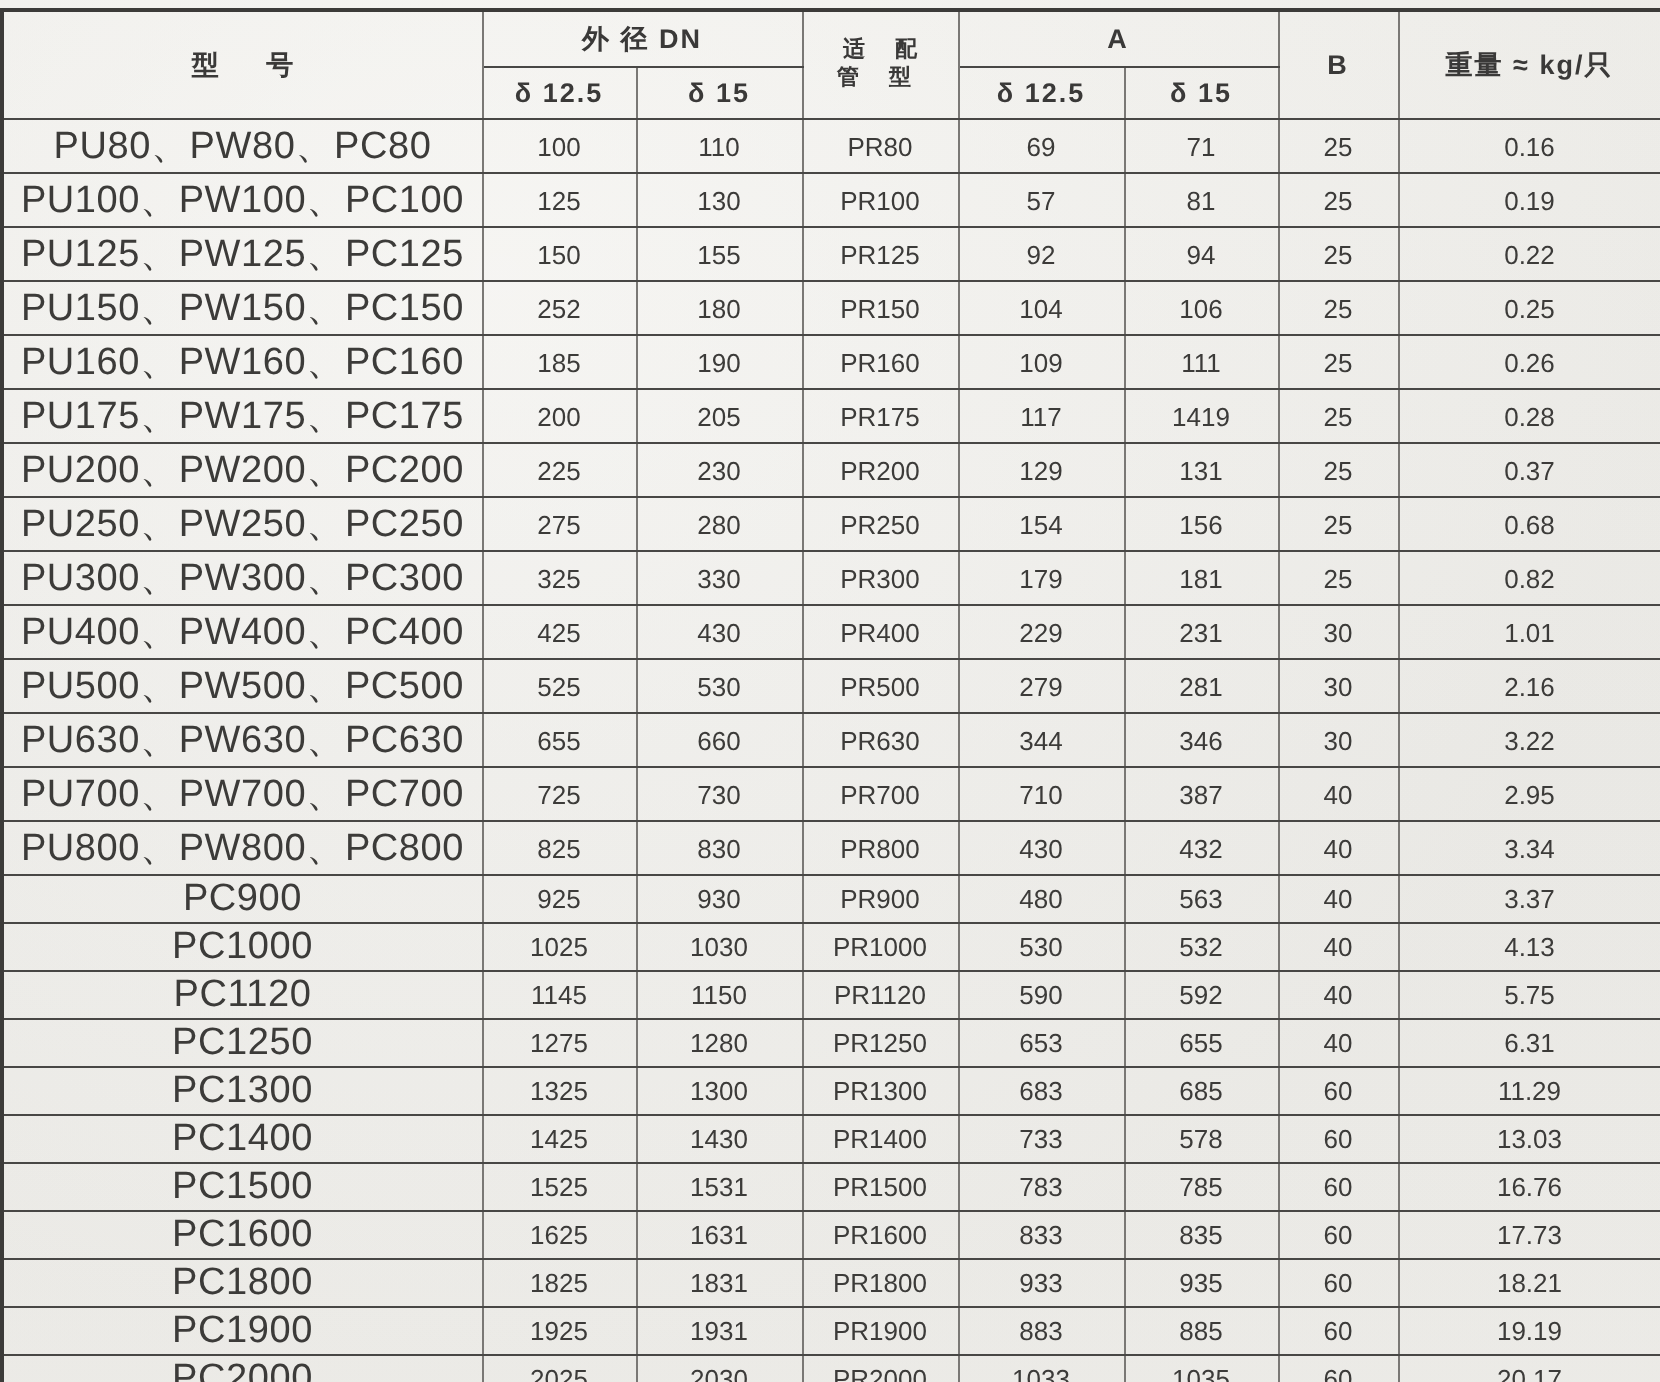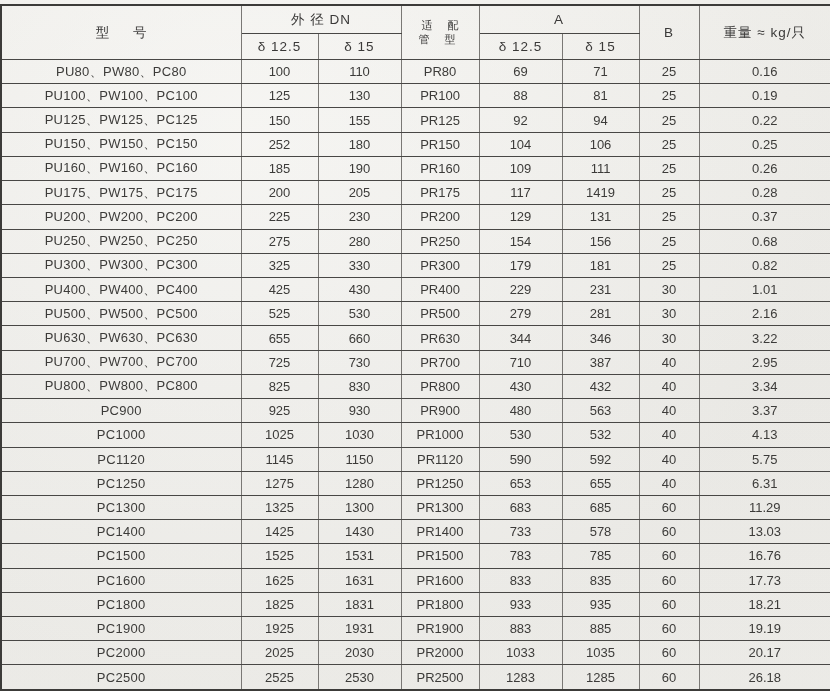--- a/index.html
+++ b/index.html
@@ -35,35 +35,35 @@
     border-right: 1px solid #7a7875;
     border-top: 1.5px solid #484745;
     border-bottom: 1.5px solid #484745;
     text-align: center;
     vertical-align: middle;
     padding: 0 2px;
     overflow: hidden;
     white-space: nowrap;
   }
   thead th {
-    font-weight: normal;
+    font-weight: bold;
     font-size: 13.5px;
     letter-spacing: 1px;
     color: #3a3938;
   }
   thead tr.h1 th { height: 27px; }
   thead tr.h2 th { height: 25px; }
   th.model-h { letter-spacing: 10px; text-indent: 10px; }
   th.pipe-h { line-height: 1.25; letter-spacing: 6px; text-indent: 6px; font-size: 11px; }
   tbody td {
     font-size: 13px;
     color: #3c3b39;
     height: 23px;
   }
-  td.c-model { font-size: 13px; letter-spacing: 0.3px; }
+  td.c-model { font-size: 19px; letter-spacing: 0.3px; }
 </style>
 </head>
 <body>
 
 <div class="scan-wrap">
   <table class="spec">
     <colgroup>
       <col style="width:240px">
       <col style="width:77px">
       <col style="width:83px">
@@ -102,21 +102,21 @@
     <td>71</td>
     <td>25</td>
     <td>0.16</td>
   </tr>
 
   <tr>
     <td class="c-model">PU100、PW100、PC100</td>
     <td>125</td>
     <td>130</td>
     <td>PR100</td>
-    <td>88</td>
+    <td>57</td>
     <td>81</td>
     <td>25</td>
     <td>0.19</td>
   </tr>
 
   <tr>
     <td class="c-model">PU125、PW125、PC125</td>
     <td>150</td>
     <td>155</td>
     <td>PR125</td>

